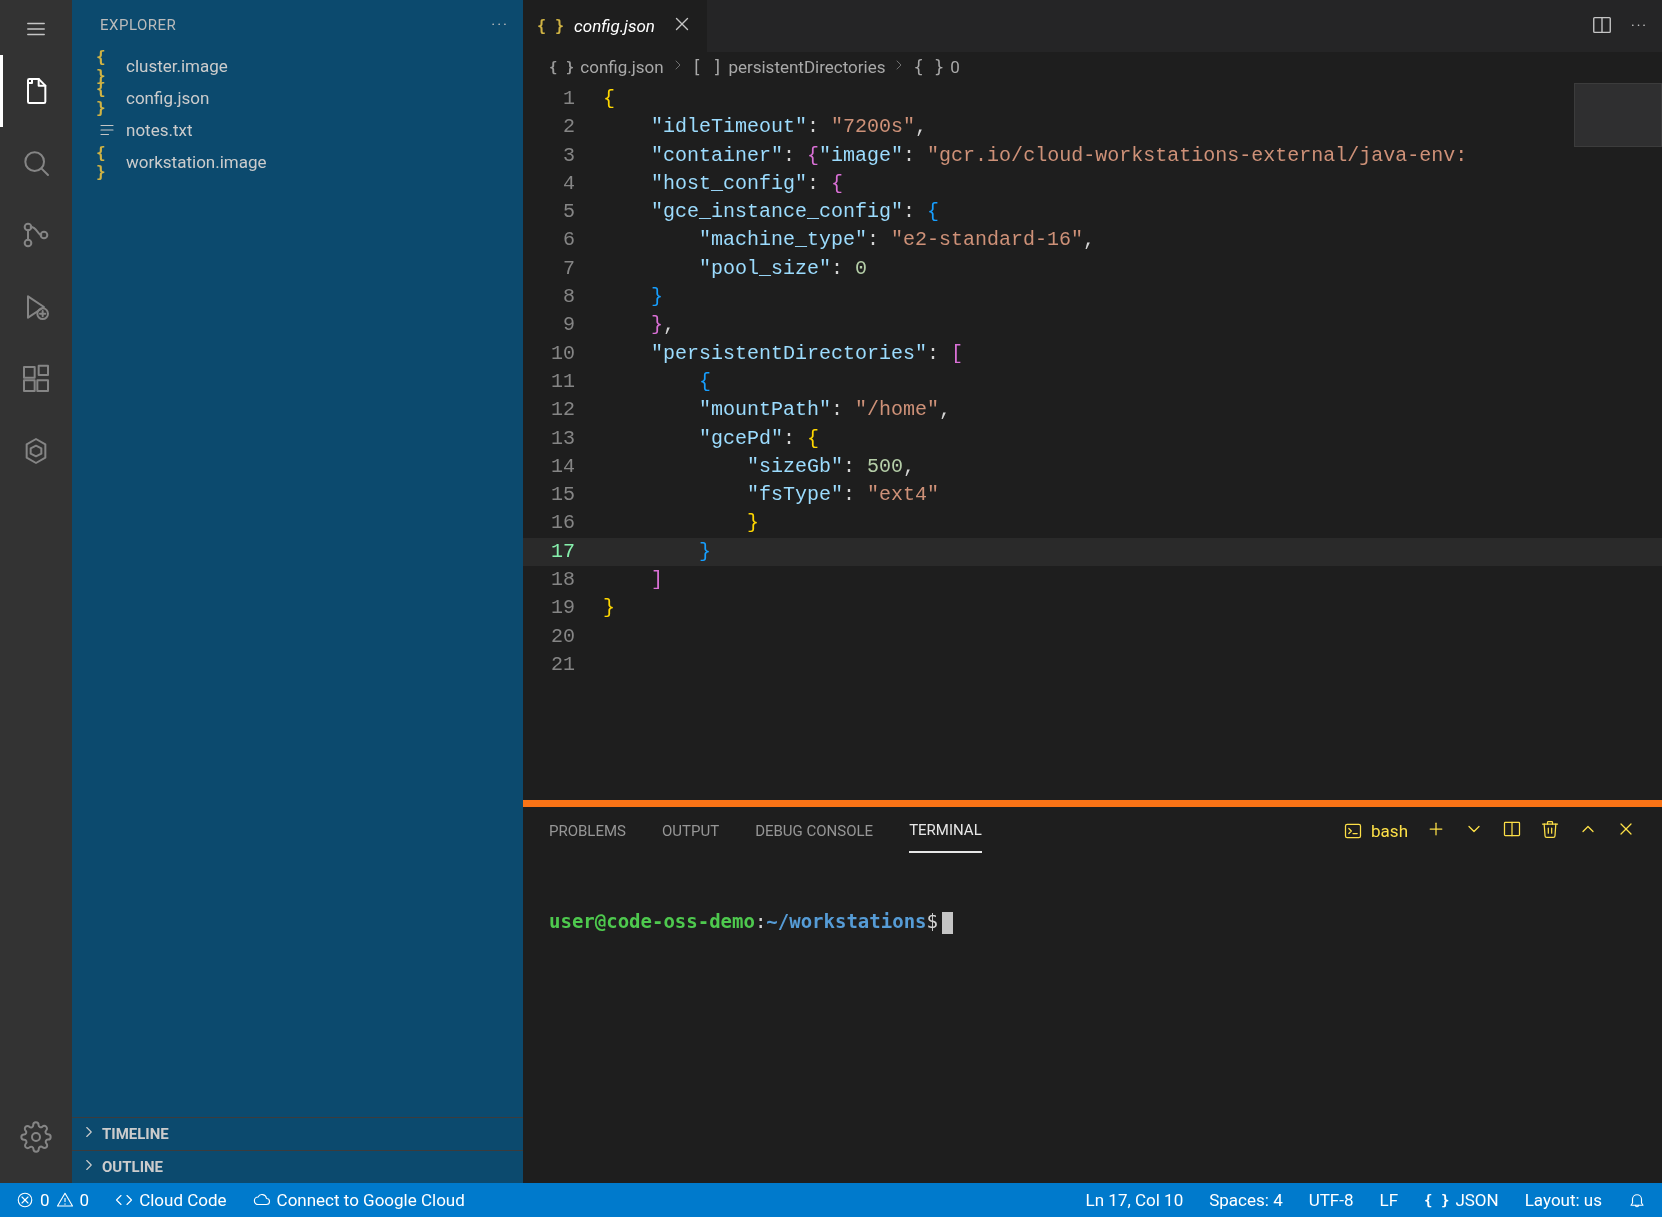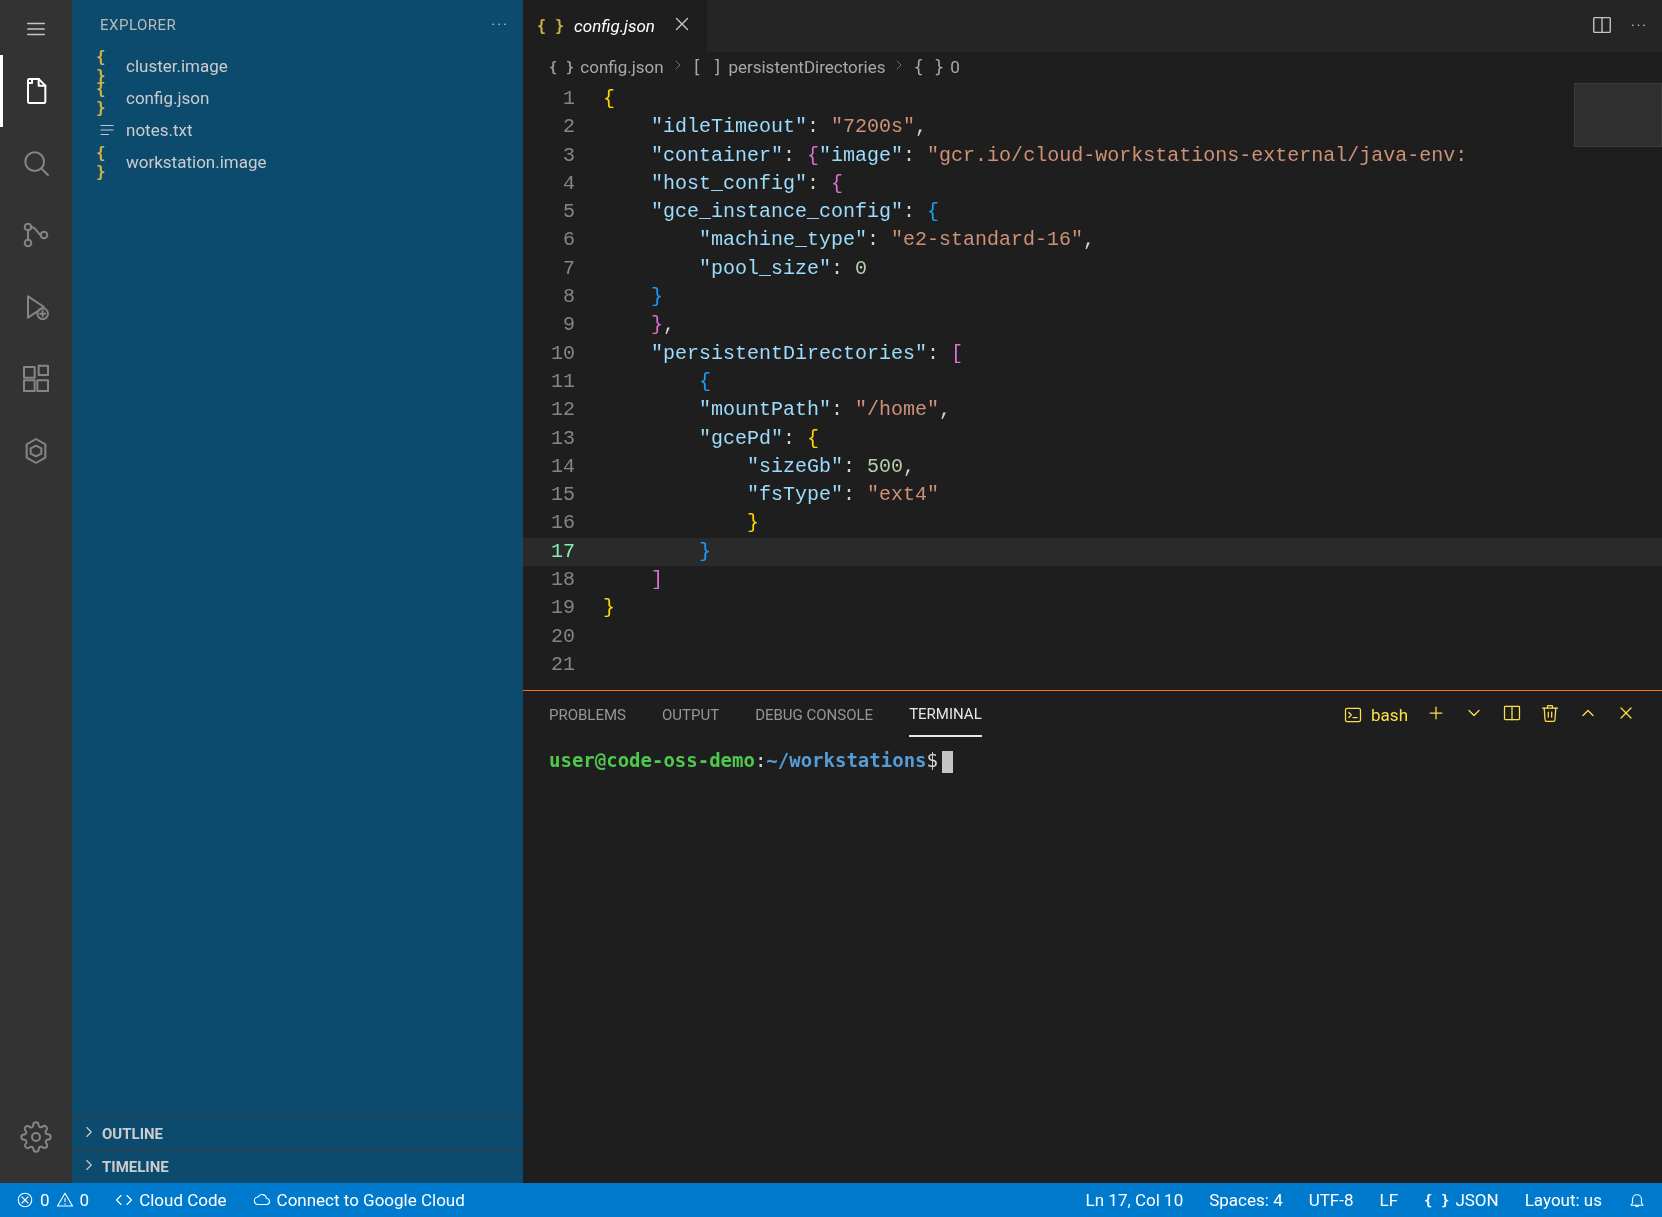--- a/index.html
+++ b/index.html
@@ -48,21 +48,21 @@
   .code-line.current .gutter{ color:#86efac;}
   .kw{ color:#9cdcfe;}
   .str{ color:#ce9178;}
   .num{ color:#b5cea8;}
   .brace-y{ color:#ffd700;}
   .brace-p{ color:#da70d6;}
   .brace-b{ color:#179fff;}
   .punct{ color:#d4d4d4;}
   .minimap{ position:absolute; top:2px; right:0; width:88px; height:64px; background:rgba(58,58,60,0.6); border:1px solid #3c3c3c;}
 
-  .panel { height:493px; border-top:1px solid #f97316; background:#1e1e1e; display:flex; flex-direction:column;}
+  .panel { height:383px; border-top:7px solid #f97316; background:#1e1e1e; display:flex; flex-direction:column;gap:45px;}
   .panel-tabs { height:48px; display:flex; align-items:center; padding:0 26px; gap:36px; color:#969696; font-size:15px;}
   .ptab{ cursor:pointer; padding:12px 0;}
   .ptab.active{ color:#e7e7e7; border-bottom:2px solid #e7e7e7;}
   .panel-right{ margin-left:auto; display:flex; align-items:center; gap:18px; color:#fde047;}
   .panel-right .shell{ display:flex; align-items:center; gap:8px; font-size:17px;}
   .panel-right svg{ width:20px; height:20px; cursor:pointer;}
   .term-body{ flex:1; padding:10px 26px; font-family:"Menlo","Consolas",monospace; font-size:19px;}
   .t-user{ color:#4ec94e; font-weight:700;}
   .t-sep{ color:#d4d4d4;}
   .t-path{ color:#569cd6; font-weight:700;}
@@ -171,27 +171,27 @@
           </div>
           <div class="tree-item">
             <span class="tree-icon json-icon">{ }</span>
             <span>workstation.image</span>
           </div>
         </div>
       <div class="sb-collapsed">
         <span class="chev"><svg width="18" height="18" viewBox="0 0 24 24">
               <polyline points="9 6 15 12 9 18"></polyline>
             </svg></span>
-        <span>OUTLINE</span>
+        <span>TIMELINE</span>
       </div>
       <div class="sb-collapsed">
         <span class="chev"><svg width="18" height="18" viewBox="0 0 24 24">
               <polyline points="9 6 15 12 9 18"></polyline>
             </svg></span>
-        <span>TIMELINE</span>
+        <span>OUTLINE</span>
       </div>
     </div>
 
     <div class="editor-area">
       <div class="tabs-row">
         <div class="tab">
           <span class="json-icon">{ }</span>
           <span>config.json</span>
           <span class="tab-close"><svg viewBox="0 0 24 24">
                 <line x1="6" y1="6" x2="18" y2="18"></line>

